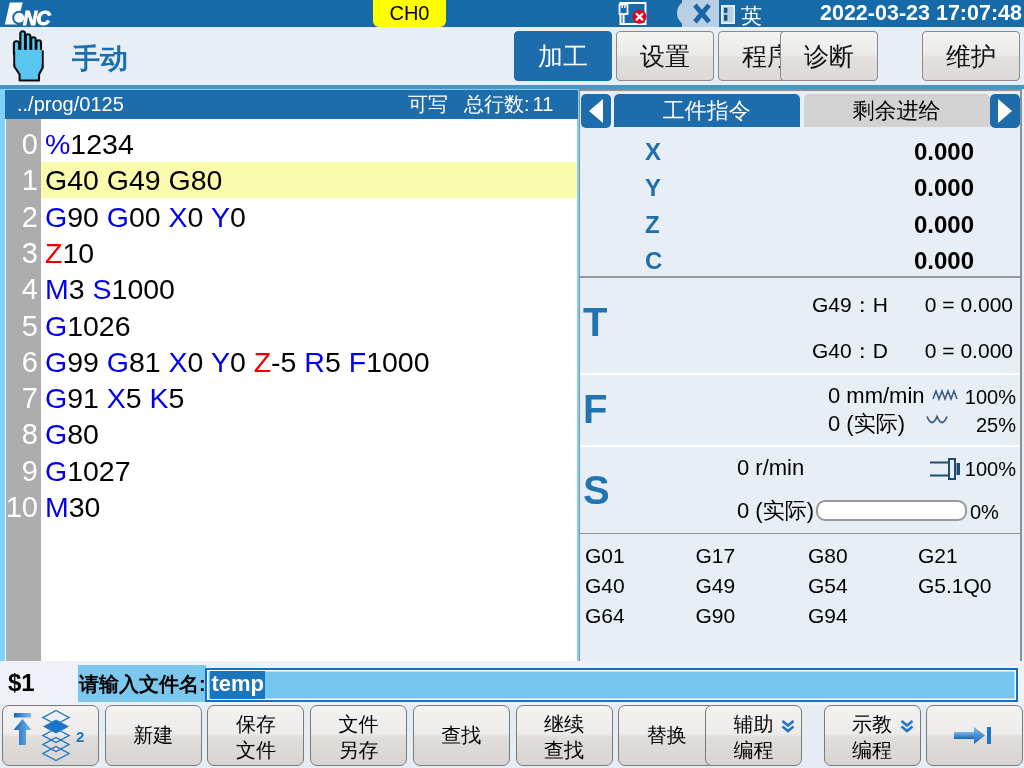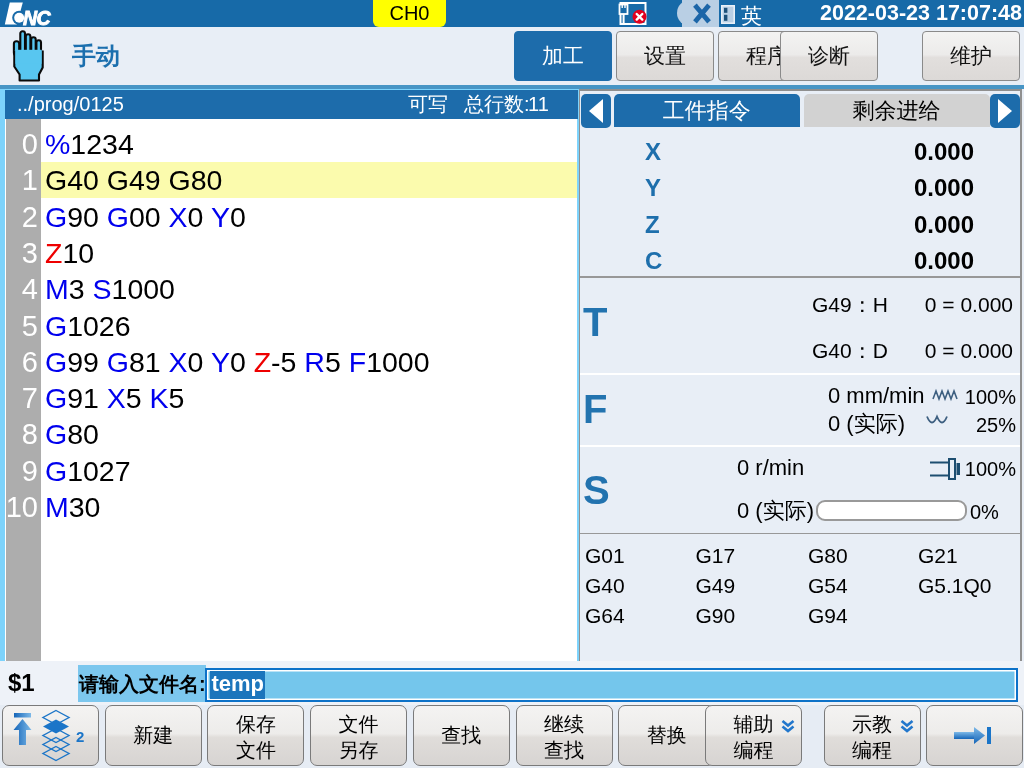--- a/index.html
+++ b/index.html
@@ -6,25 +6,25 @@
   body{font-family:"Liberation Sans",sans-serif;}
   #screen{position:relative;width:1024px;height:768px;background:#e8eef6;overflow:hidden;}
   .abs{position:absolute;}
   
   #topbar{left:0;top:0;width:1024px;height:27px;background:#176aa8;}
   #ch0{left:373px;top:0;width:73px;height:27px;background:#ffff00;border-radius:0 0 6px 6px;
        color:#000;font-size:20px;line-height:26px;text-align:center;}
   #datetime{right:2px;top:0;width:260px;height:27px;color:#fff;font-weight:bold;font-size:21.5px;line-height:27px;text-align:right;}
   
   #navrow{left:0;top:27px;width:1024px;height:58px;background:#e8eef6;}
-  #shoudong{left:72px;top:40px;font-size:24px;font-weight:bold;color:#1b6fae;}
+  #shoudong{left:72px;top:40px;font-size:28px;font-weight:bold;color:#1b6fae;}
   #blueline{left:0;top:85px;width:1024px;height:4px;background:#4795c5;}
   .tab{top:31px;width:98px;height:50px;border:1px solid #8a8a8a;border-radius:4px;box-sizing:border-box;
        background:linear-gradient(#f3f3f2,#ecebea 47%,#e2dfdd 53%,#dcd9d7);
-       font-size:21px;color:#111;text-align:center;line-height:48px;}
+       font-size:25px;color:#111;text-align:center;line-height:48px;}
   .tab.active{background:#1d6cab;color:#fff;border-color:#1d6cab;}
   
   #editor{left:0;top:89px;width:579px;height:574px;background:#7dd3fc;}
   #edhead{left:5px;top:1px;width:573px;height:29px;background:#1d6cab;color:#fff;font-size:20px;line-height:29px;}
   #edbody{left:5px;top:30px;width:572px;height:544px;background:#fff;}
   #gutter{left:1px;top:0px;width:35px;height:542px;background:#adadad;}
   .row{left:36px;top:0;width:536px;height:36px;}
   .lnum{position:absolute;left:-36px;width:33px;text-align:right;color:#fff;font-size:29px;line-height:36px;}
   .code{position:absolute;left:4px;font-size:28.5px;line-height:36px;color:#000;white-space:pre;}
   .b{color:#0000ee;} .r{color:#ee0000;}
@@ -103,21 +103,21 @@
   <div class="abs tab" style="left:616px;">设置</div>
   <div class="abs tab" style="left:718px;">程序</div>
   <div class="abs tab" style="left:780px;">诊断</div>
   <div class="abs tab" style="left:922px;">维护</div>
   <div class="abs" id="blueline"></div>
 
   <div class="abs" id="editor">
     <div class="abs" id="edhead"><span style="padding-left:12px;">../prog/0125</span>
       <span style="position:absolute;left:403px;">可写</span>
       <span style="position:absolute;left:459px;">总行数:</span>
-      <span style="position:absolute;left:523px;width:30px;text-align:left;">11</span>
+      <span style="position:absolute;left:523px;width:30px;text-align:center;">11</span>
     </div>
     <div class="abs" id="edbody">
       <div class="abs" id="gutter"></div>
       <div class="abs row" style="top:7px;">
           <span class="lnum">0</span>
           <span class="code"><span class="b">%</span>1234</span>
         </div>
       <div class="abs row" style="top:43px;background:#fbfbad;">
           <span class="lnum">1</span>
           <span class="code">G40 G49 G80</span>

